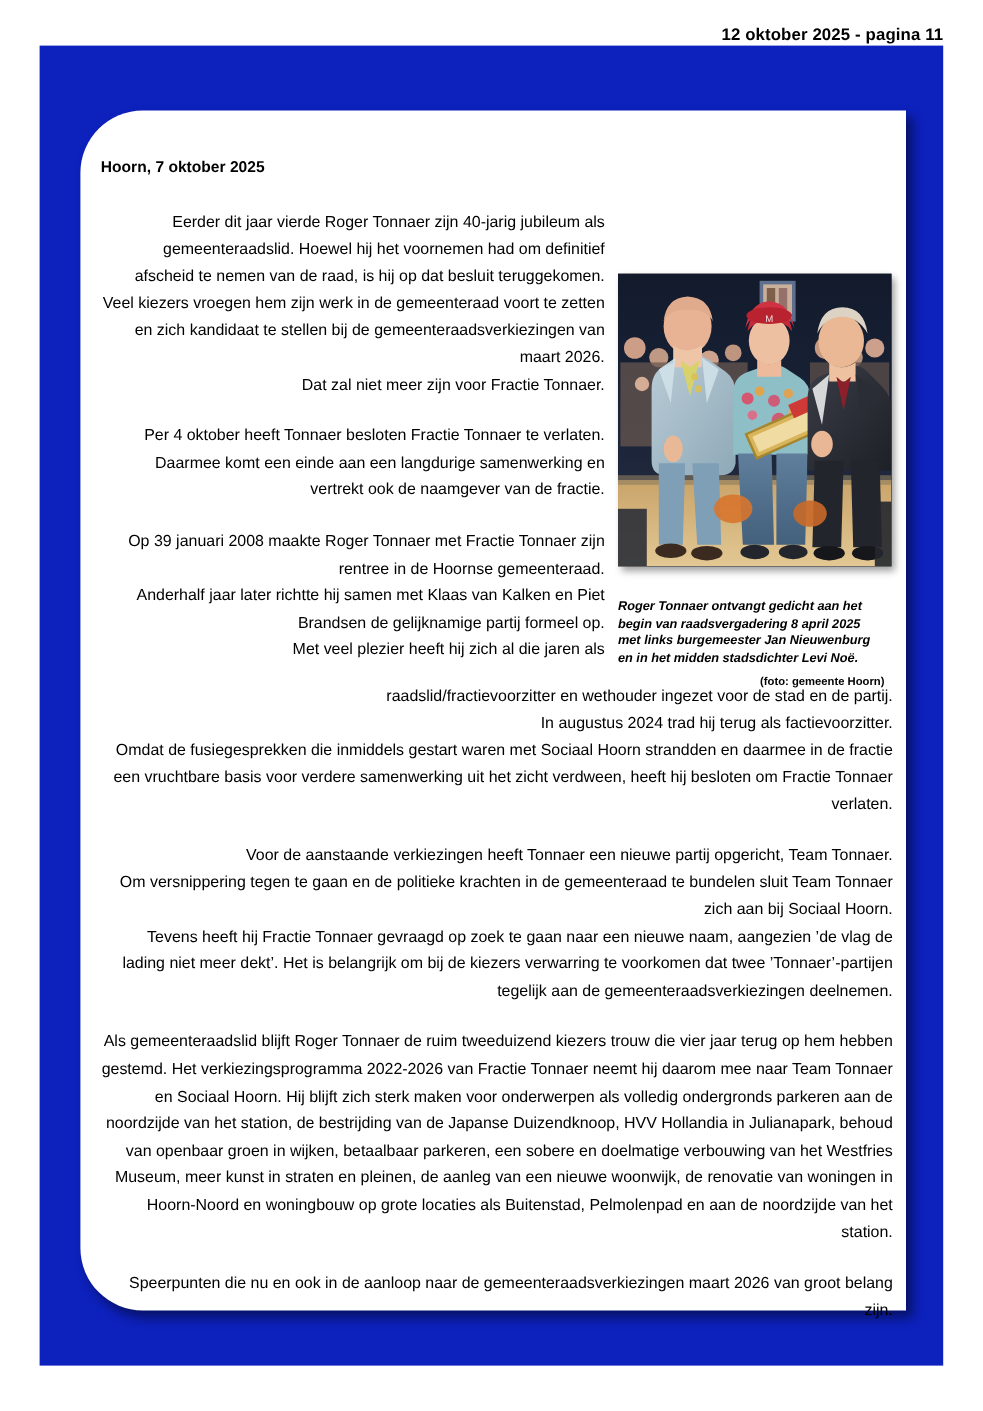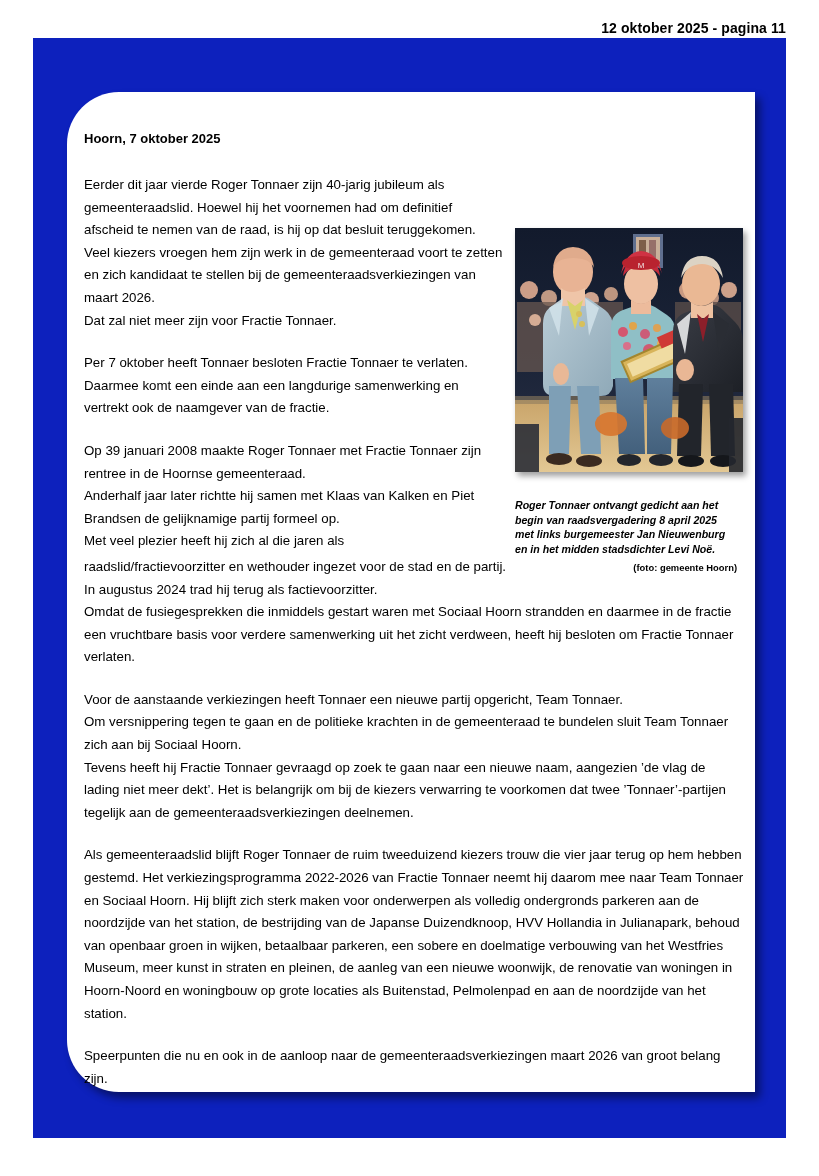--- a/index.html
+++ b/index.html
@@ -94,22 +94,23 @@
 
   
   .narrow {
     width: 420px;
   }
   .wide {
     width: 660px;
   }
 
   .para {
-    margin: 3px 0 20px 0;
+    margin: 16px 0 20px 0;
     white-space: pre-line;
+    text-align: right;
   }
   .para.tight {
     margin-bottom: 0;
   }
 
   
   .photo-wrap {
     position: absolute;
     left: 448px;
     top: 136px;
@@ -154,21 +155,21 @@
   <div class="card-inner">
 
     <div class="content">
 
       <div class="dateline">Hoorn, 7 oktober 2025</div>
 
 
       <p class="body-col narrow para">Eerder dit jaar vierde Roger Tonnaer zijn 40-jarig jubileum als gemeenteraadslid. Hoewel hij het voornemen had om definitief afscheid te nemen van de raad, is hij op dat besluit teruggekomen. Veel kiezers vroegen hem zijn werk in de gemeenteraad voort te zetten en zich kandidaat te stellen bij de gemeenteraadsverkiezingen van maart 2026.
 Dat zal niet meer zijn voor Fractie Tonnaer.</p>
 
-      <p class="body-col narrow para">Per 7 oktober heeft Tonnaer besloten Fractie Tonnaer te verlaten. Daarmee komt een einde aan een langdurige samenwerking en vertrekt ook de naamgever van de fractie.</p>
+      <p class="body-col narrow para">Per 4 oktober heeft Tonnaer besloten Fractie Tonnaer te verlaten. Daarmee komt een einde aan een langdurige samenwerking en vertrekt ook de naamgever van de fractie.</p>
 
       <p class="body-col narrow para tight">Op 39 januari 2008 maakte Roger Tonnaer met Fractie Tonnaer zijn rentree in de Hoornse gemeenteraad.
 Anderhalf jaar later richtte hij samen met Klaas van Kalken en Piet Brandsen de gelijknamige partij formeel op.
 Met veel plezier heeft hij zich al die jaren als</p>
 
       <p class="body-col wide para">raadslid/fractievoorzitter en wethouder ingezet voor de stad en de partij.
 In augustus 2024 trad hij terug als factievoorzitter.
 Omdat de fusiegesprekken die inmiddels gestart waren met Sociaal Hoorn strandden en daarmee in de fractie een vruchtbare basis voor verdere samenwerking uit het zicht verdween, heeft hij besloten om Fractie Tonnaer verlaten.</p>
 
       <p class="body-col wide para">Voor de aanstaande verkiezingen heeft Tonnaer een nieuwe partij opgericht, Team Tonnaer.

